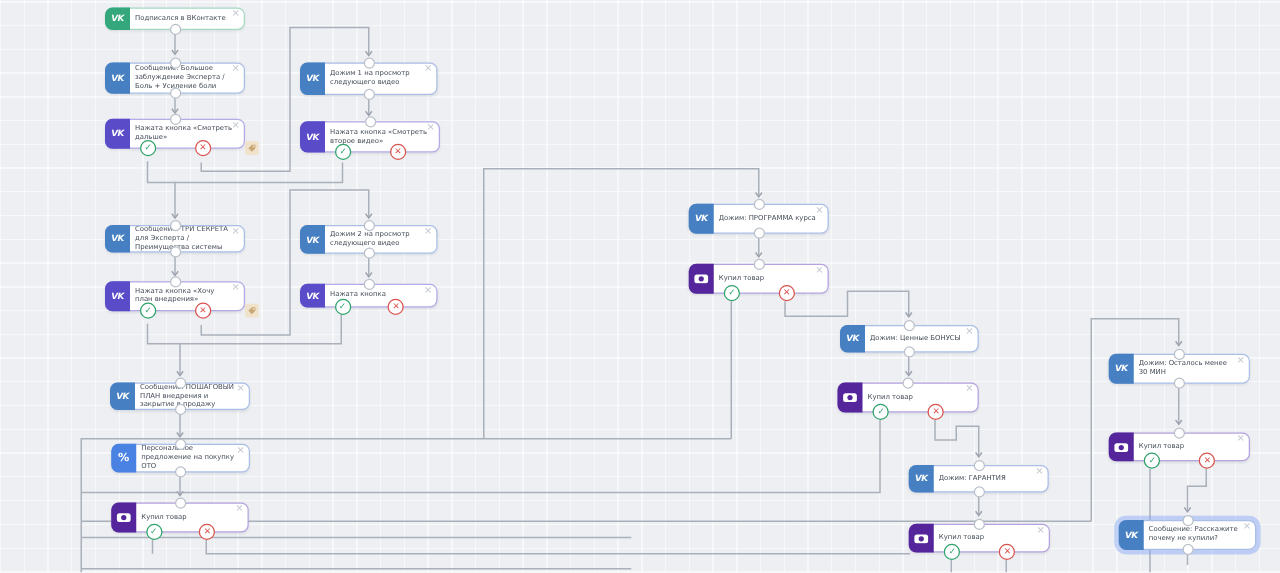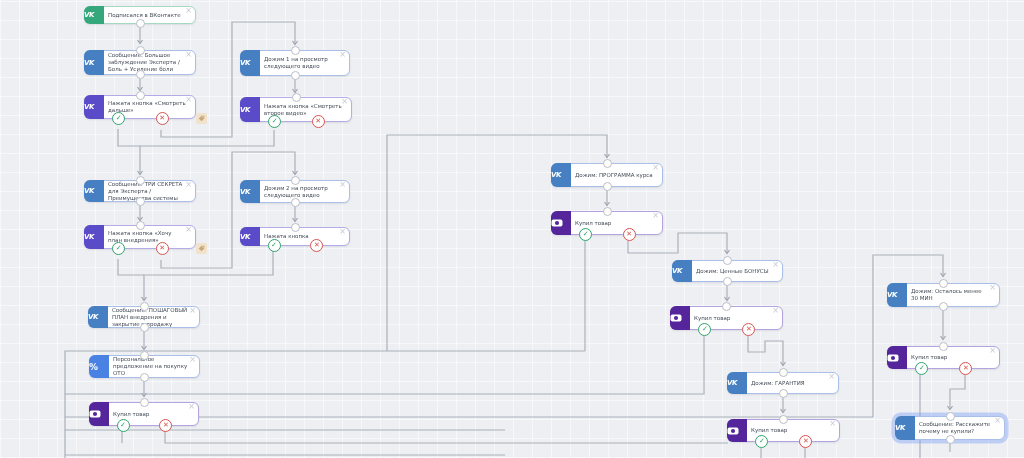--- a/index.html
+++ b/index.html
@@ -16,21 +16,21 @@
     position:absolute;z-index:2;background:#fff;border-radius:6px;
     box-shadow:0 1px 2px rgba(40,50,80,.10);
     border:1px solid #aabfe8;box-sizing:border-box;
   }
   .node.trigger{border-color:#a6d9c2;}
   .node.button{border-color:#b4abe8;}
   .node.purchase{border-color:#b4a3de;}
   .node.selected{box-shadow:0 0 0 3.5px rgba(130,165,245,.45);}
   .icon{
     position:absolute;left:-1px;top:-1px;bottom:-1px;width:20px;
-    border-radius:6px 0 0 6px;display:flex;align-items:center;
+    border-radius:6px 0 0 6px;display:flex;align-items:center;justify-content:center;
     color:#fff;font-weight:bold;
   }
   .icon .vk{font-size:7px;letter-spacing:-.5px;font-style:italic;}
   .icon .pct{font-size:9px;}
   .label{
     position:absolute;left:23px;right:9px;top:0;bottom:0;
     display:flex;align-items:center;
     font-size:5.5px;line-height:7px;color:#454c58;overflow:hidden;
   }
   .close{

